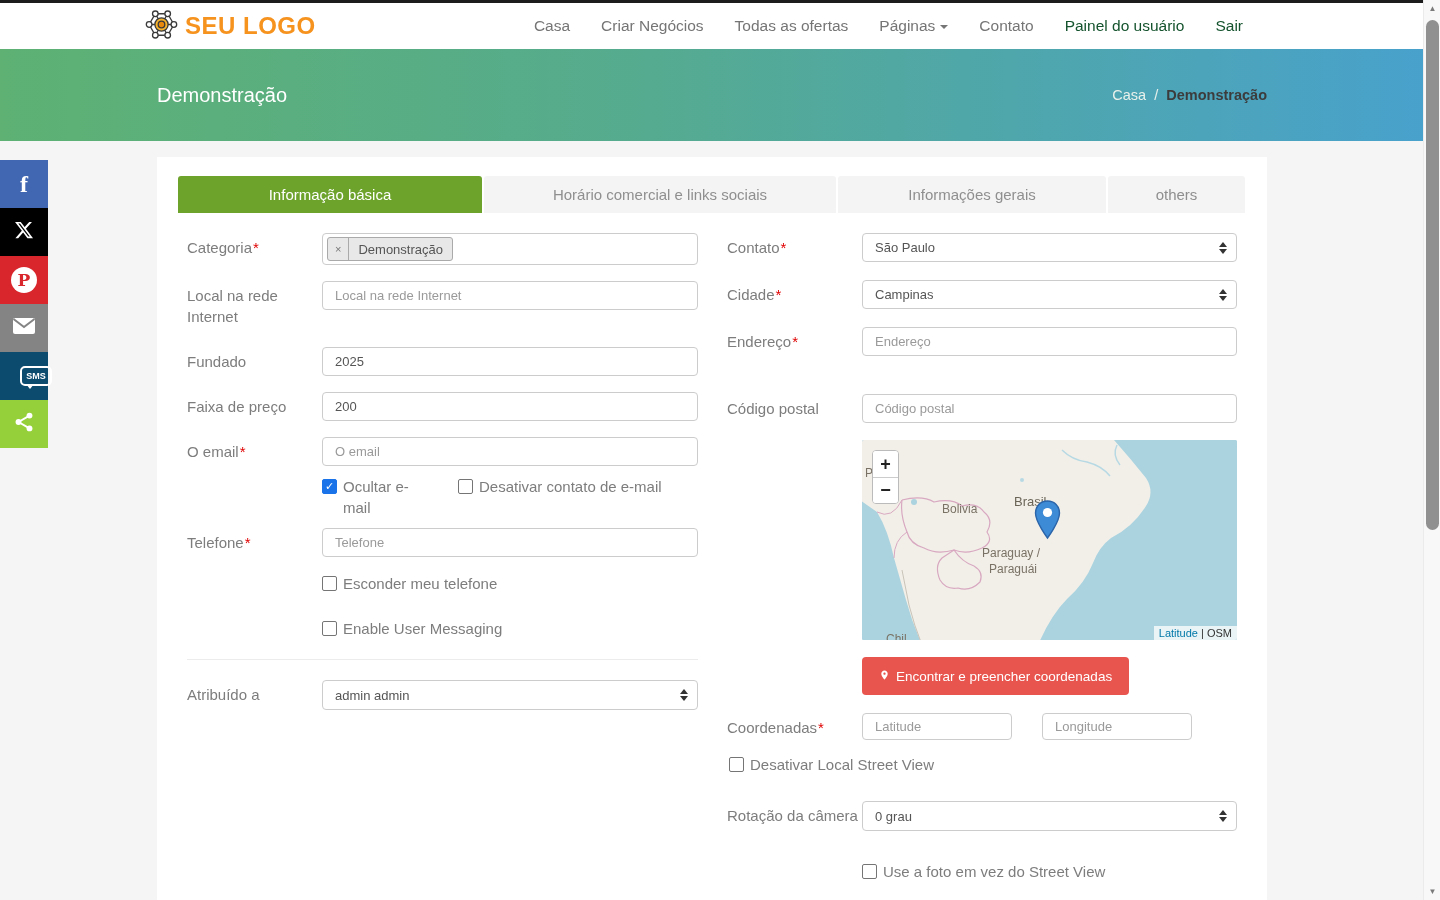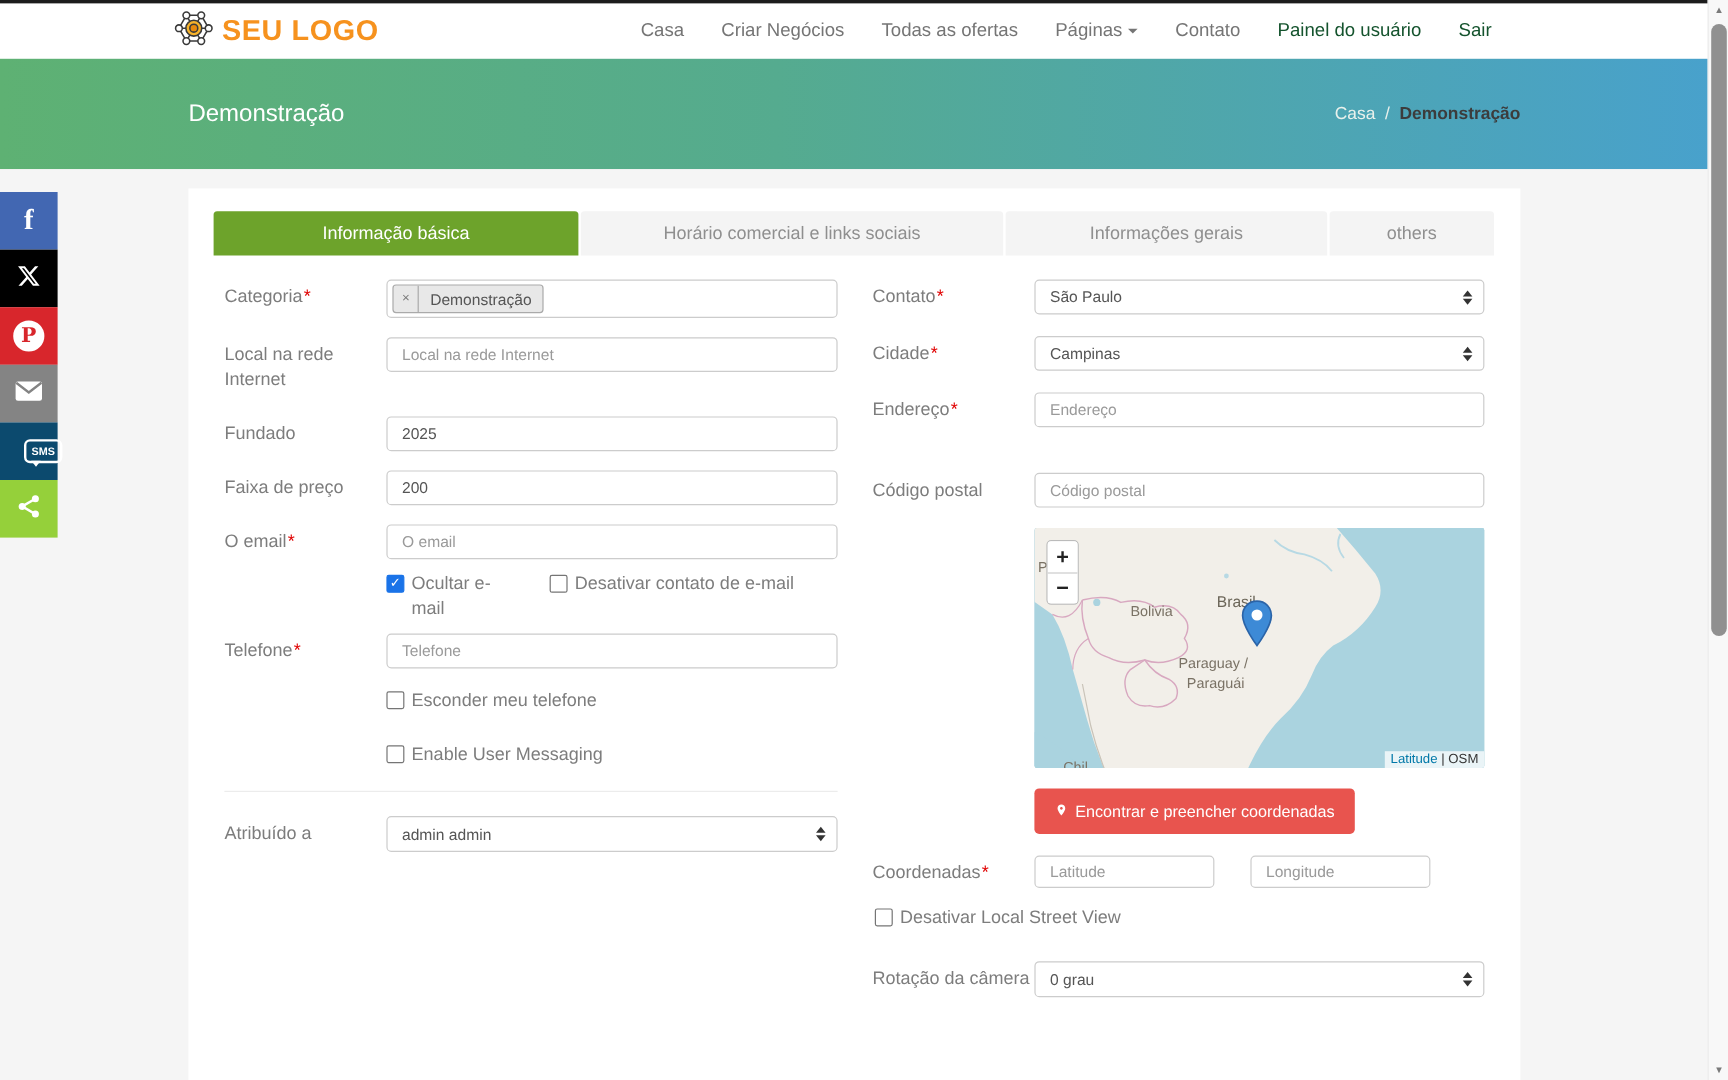--- a/index.html
+++ b/index.html
@@ -390,20 +390,26 @@
               <div class="select" style="height:30px;">
                 <span>0 grau</span>
                 <span class="sel-arrows">
                     <span class="arr-up"></span>
                     <span class="arr-dn"></span>
                   </span>
               </div>
             </div>
           </div>
 
+          <div class="cbrow indent">
+            <div class="cb">
+              <span class="cb-box"></span>
+              <span class="cb-label">Use a foto em vez do Street View</span>
+            </div>
+          </div>
 
         </div>
       </div>
     </div>
   </div>
 
   <div class="scrollbar">
     <div class="sb-arrow sb-up">▲</div>
     <div class="sb-thumb"></div>
     <div class="sb-arrow sb-dn">▼</div>

